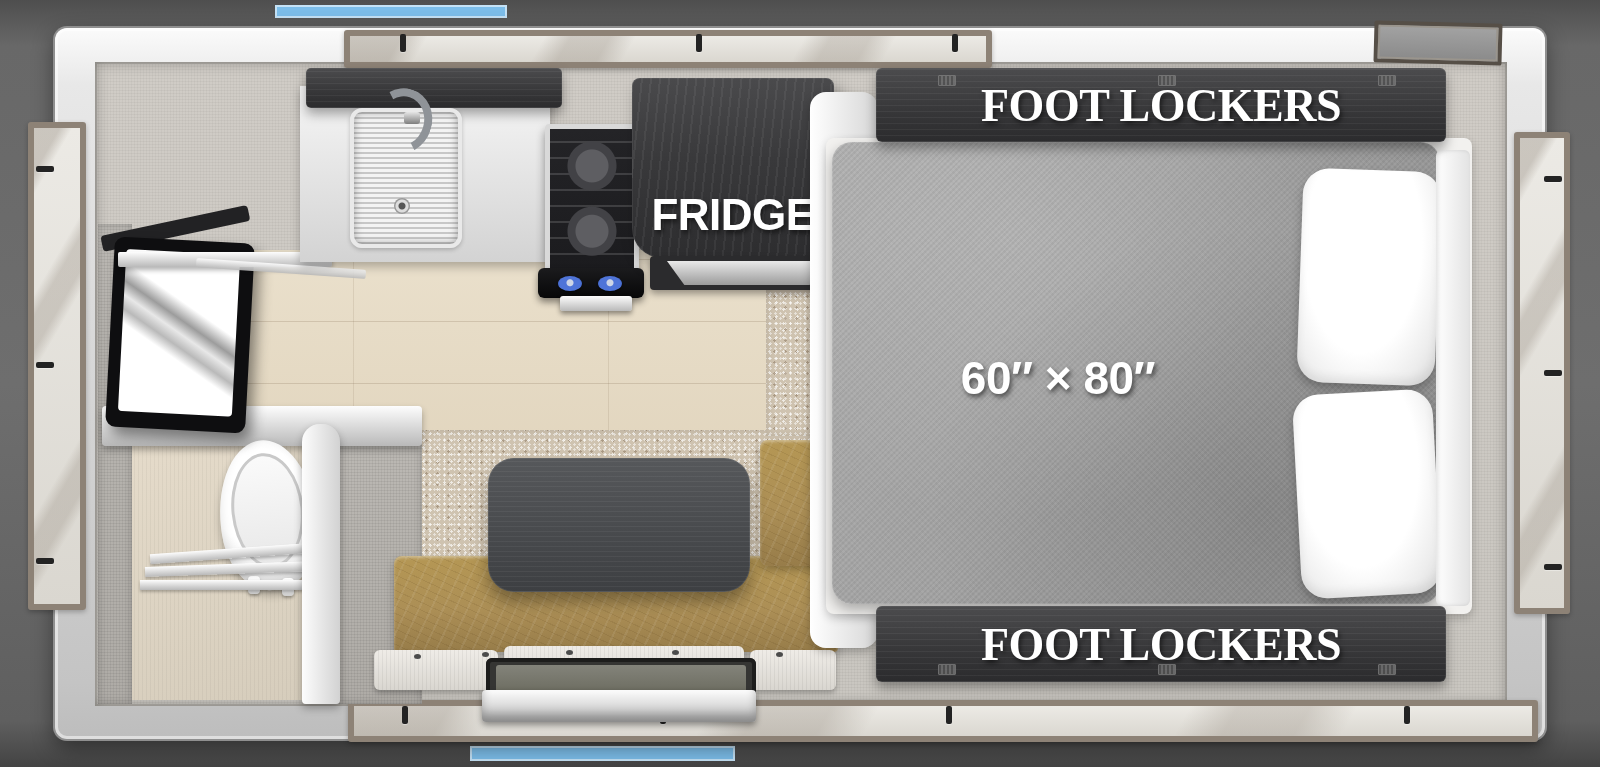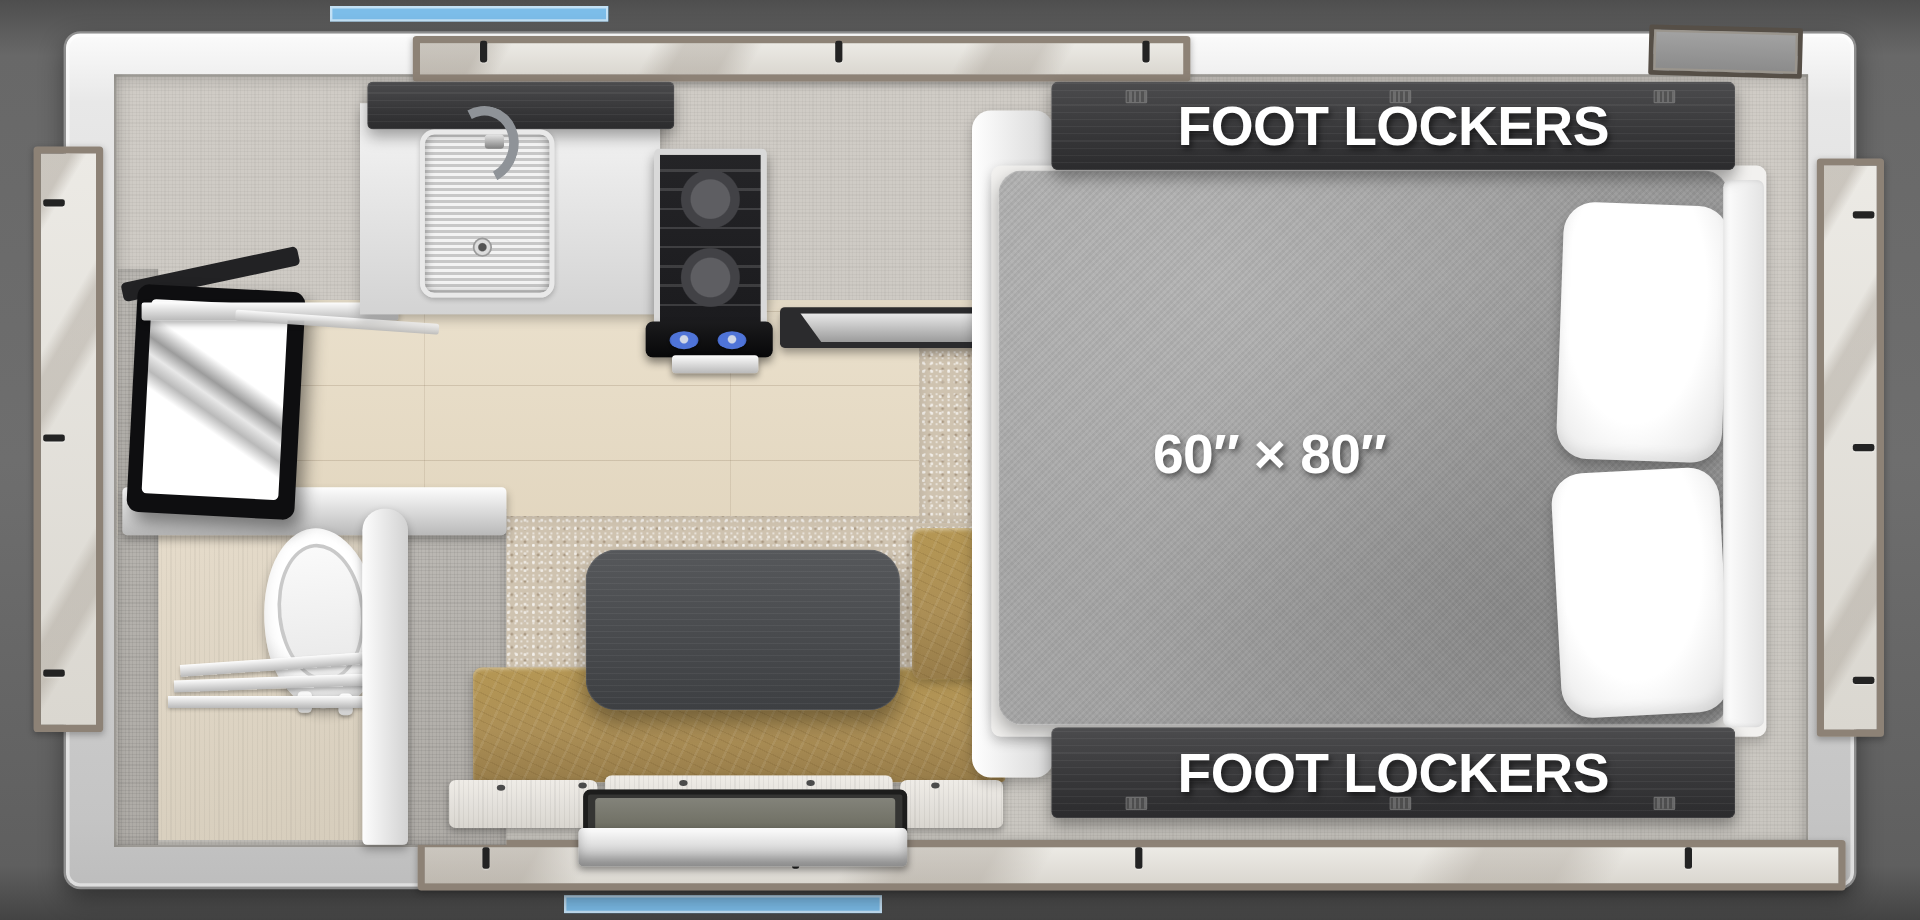--- a/index.html
+++ b/index.html
@@ -73,20 +73,21 @@
     background:
       repeating-linear-gradient(96deg,rgba(255,255,255,.055) 0 2px,transparent 2px 9px),
       linear-gradient(180deg,#4a4a4c 0%,#39393b 45%,#2d2d2f 100%);
     box-shadow:6px 10px 16px rgba(0,0,0,.38), inset 0 0 0 1px rgba(255,255,255,.06);
   }
   .darkwood-h{
     background:
       repeating-linear-gradient(0deg,rgba(255,255,255,.05) 0 1px,transparent 1px 6px),
       linear-gradient(180deg,#4c4c4e 0%,#38383a 55%,#2b2b2d 100%);
     box-shadow:0 6px 12px rgba(0,0,0,.35), inset 0 0 0 1px rgba(255,255,255,.06);
+    font-family:Liberation Serif, serif;
   }
   .silver{background:linear-gradient(180deg,#fdfdfd,#b9b9b9);}
   .label{
     display:flex;align-items:center;justify-content:center;
     color:var(--label-white,#fff);font-weight:700;letter-spacing:-.5px;
     text-shadow:2px 3px 5px rgba(0,0,0,.55);white-space:nowrap;
   }
   
   .sink{
     border:4px solid #e9e9e9;border-radius:12px;
@@ -218,20 +219,23 @@
   <div class="abs" style="left:394px;top:198px;width:16px;height:16px;border-radius:50%;background:radial-gradient(circle,#555 0 3px,#ddd 4px 6px,#999 7px);"></div>
   <div class="abs" style="left:372px;top:88px;width:44px;height:50px;border:8px solid #8f9398;border-radius:50%;border-bottom-color:transparent;border-left-color:transparent;transform:rotate(18deg);"></div>
   <div class="abs" style="left:404px;top:112px;width:16px;height:12px;background:linear-gradient(180deg,#e6e6e6,#7e7e7e);border-radius:3px;"></div>
 
   <div class="abs stove" style="left:545px;top:124px;width:84px;height:142px;"></div>
   <div class="abs" style="left:538px;top:268px;width:106px;height:30px;background:linear-gradient(180deg,#1b1b1d,#070708);border-radius:6px;box-shadow:0 4px 7px rgba(0,0,0,.45);"></div>
   <div class="abs knob" style="left:558px;top:276px;"></div>
   <div class="abs knob" style="left:598px;top:276px;"></div>
   <div class="abs silver" style="left:560px;top:296px;width:72px;height:15px;border-radius:3px;box-shadow:0 3px 5px rgba(0,0,0,.4);"></div>
 
+  <div class="abs darkwood label" style="left:632px;top:78px;width:202px;height:180px;border-radius:8px 8px 24px 30px;align-items:flex-end;">
+    <span style="font-size:44px;margin-bottom:18px;">FRIDGE</span>
+  </div>
   <div class="abs" style="left:650px;top:256px;width:194px;height:34px;background:#2b2b2d;border-radius:4px;box-shadow:0 4px 7px rgba(0,0,0,.35);">
     <div style="position:absolute;inset:5px 10px;background:linear-gradient(180deg,#e9e9e9,#9b9b9b);clip-path:polygon(4% 0,96% 0,86% 100%,14% 100%);"></div>
   </div>
 
   <div class="abs benchtan" style="left:394px;top:556px;width:444px;height:96px;border-radius:8px 8px 4px 4px;"></div>
   <div class="abs benchtan" style="left:760px;top:440px;width:78px;height:126px;border-radius:8px;"></div>
   <div class="abs tabletop" style="left:488px;top:458px;width:262px;height:134px;"></div>
 
   <div class="abs cushion" style="left:374px;top:650px;width:124px;height:40px;"></div>
   <div class="abs cushion" style="left:504px;top:646px;width:240px;height:44px;"></div>

